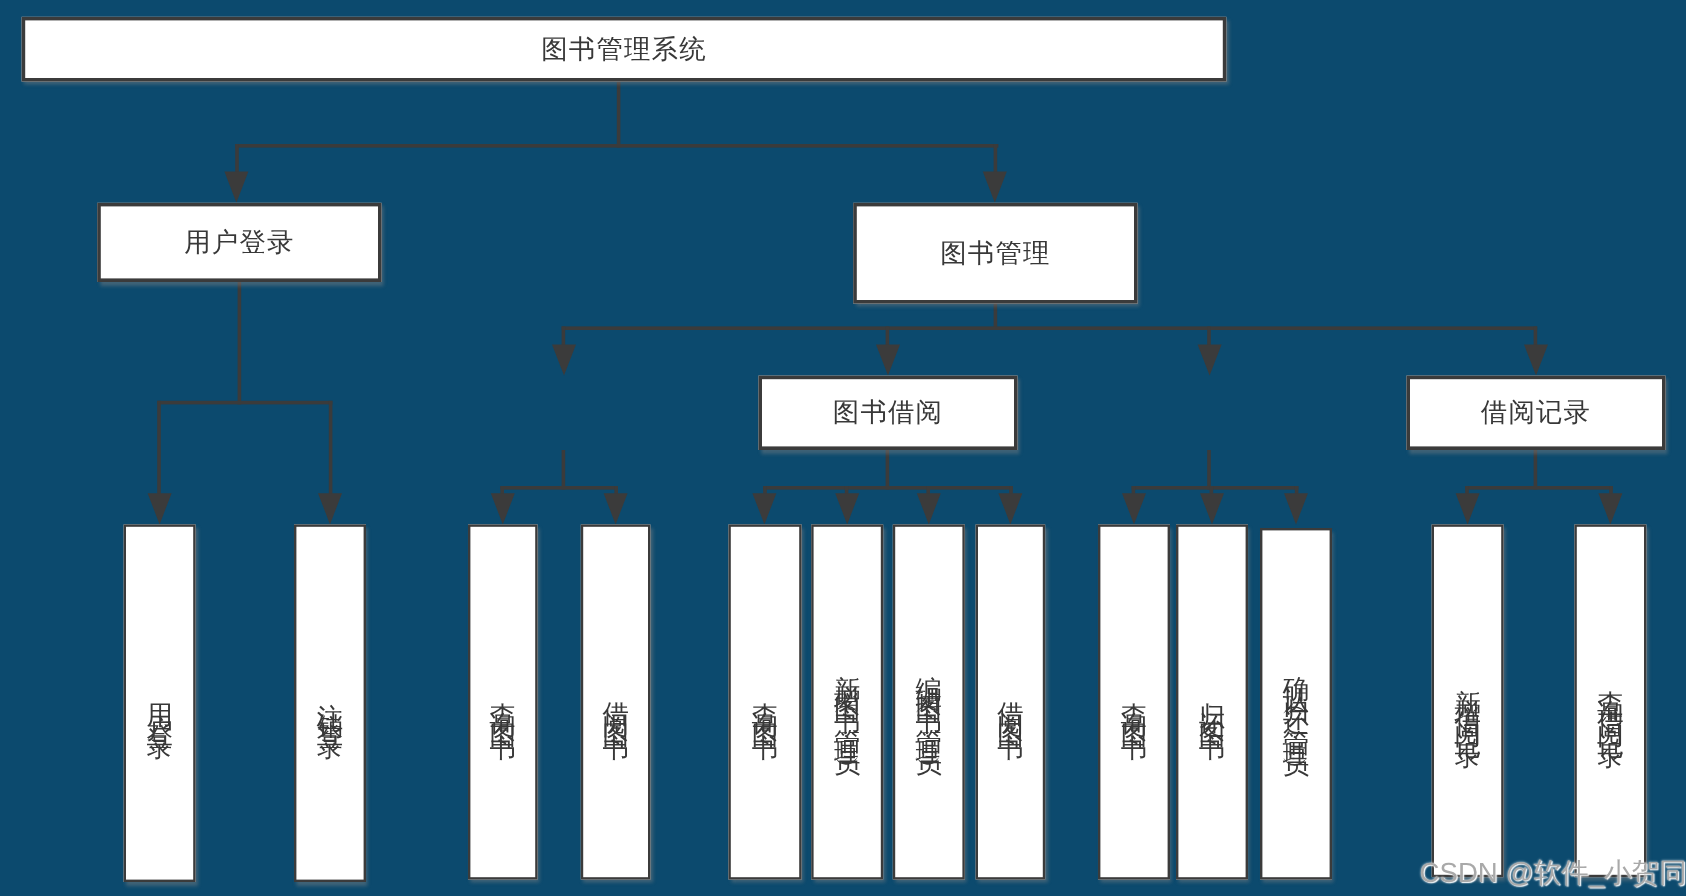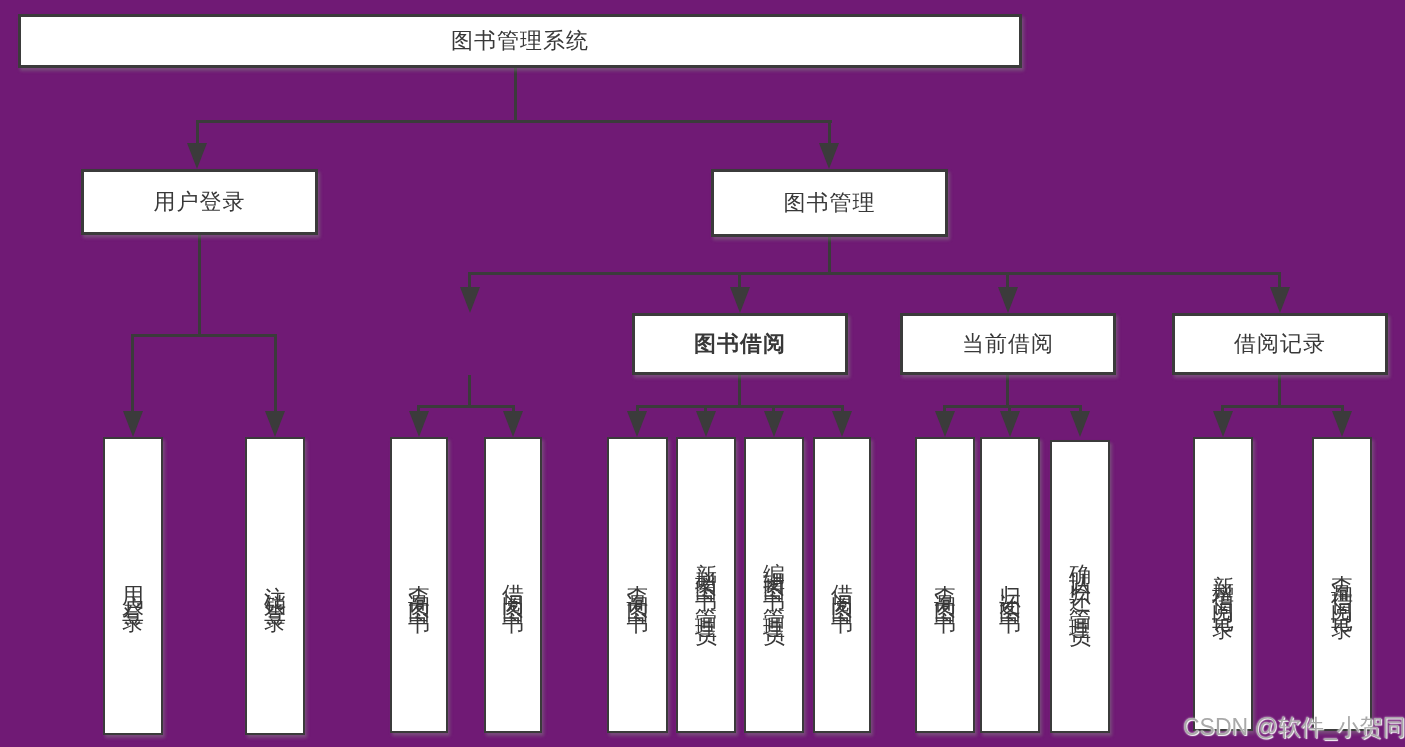--- a/index.html
+++ b/index.html
@@ -4,21 +4,21 @@
 <style>
   html, body { margin: 0; padding: 0; }
   body {
     font-family: "Liberation Sans", "DejaVu Sans", sans-serif;
     background: #ffffff;
   }
   .canvas {
     position: relative;
     width: 1405px;
     height: 747px;
-    background: #701a75;
+    background: #0c4a6e;
     overflow: hidden;
   }
   .node {
     position: absolute;
     background: #ffffff;
     border: 3px solid #3b3b3b;
     box-sizing: border-box;
     display: flex;
     align-items: center;
     justify-content: center;
@@ -77,21 +77,21 @@
   <div class="vline" style="left:514px; top:68px; height:55px;"></div>
   <div class="hline" style="left:196px; top:120px; width:636px;"></div>
   <div class="vline" style="left:196px; top:120px; height:30px;"></div>
   <span class="arr" style="left:187px; top:143px;"></span>
   <div class="vline" style="left:828px; top:120px; height:30px;"></div>
   <span class="arr" style="left:819px; top:143px;"></span>
 
   <div class="node" style="left:81px; top:169px; width:237px; height:66px;">
     <span>用户登录</span>
   </div>
-  <div class="node" style="left:711px; top:169px; width:237px; height:68px;">
+  <div class="node" style="left:711px; top:169px; width:237px; height:84px;">
     <span>图书管理</span>
   </div>
 
   <div class="vline" style="left:198px; top:235px; height:102px;"></div>
   <div class="hline" style="left:131px; top:334px; width:146px;"></div>
   <div class="vline" style="left:131px; top:334px; height:81px;"></div>
   <span class="arr" style="left:123px; top:411px;"></span>
   <div class="vline" style="left:274px; top:334px; height:81px;"></div>
   <span class="arr" style="left:265px; top:411px;"></span>
 
@@ -106,25 +106,22 @@
   <div class="hline" style="left:468px; top:272px; width:813px;"></div>
   <div class="vline" style="left:468px; top:272px; height:20px;"></div>
   <span class="arr" style="left:460px; top:287px;"></span>
   <div class="vline" style="left:738px; top:272px; height:20px;"></div>
   <span class="arr" style="left:730px; top:287px;"></span>
   <div class="vline" style="left:1006px; top:272px; height:20px;"></div>
   <span class="arr" style="left:998px; top:287px;"></span>
   <div class="vline" style="left:1278px; top:272px; height:20px;"></div>
   <span class="arr" style="left:1270px; top:287px;"></span>
 
-  <div class="node" style="left:632px; top:313px; width:216px; height:62px;font-weight:bold;">
+  <div class="node" style="left:632px; top:313px; width:216px; height:62px;">
     <span>图书借阅</span>
-  </div>
-  <div class="node" style="left:900px; top:313px; width:216px; height:62px;">
-    <span>当前借阅</span>
   </div>
   <div class="node" style="left:1172px; top:313px; width:216px; height:62px;">
     <span>借阅记录</span>
   </div>
 
   <div class="vline" style="left:468px; top:375px; height:33px;"></div>
   <div class="hline" style="left:417px; top:405px; width:98px;"></div>
   <div class="vline" style="left:417px; top:405px; height:12px;"></div>
   <span class="arr" style="left:409px; top:411px;"></span>
   <div class="vline" style="left:512px; top:405px; height:12px;"></div>

